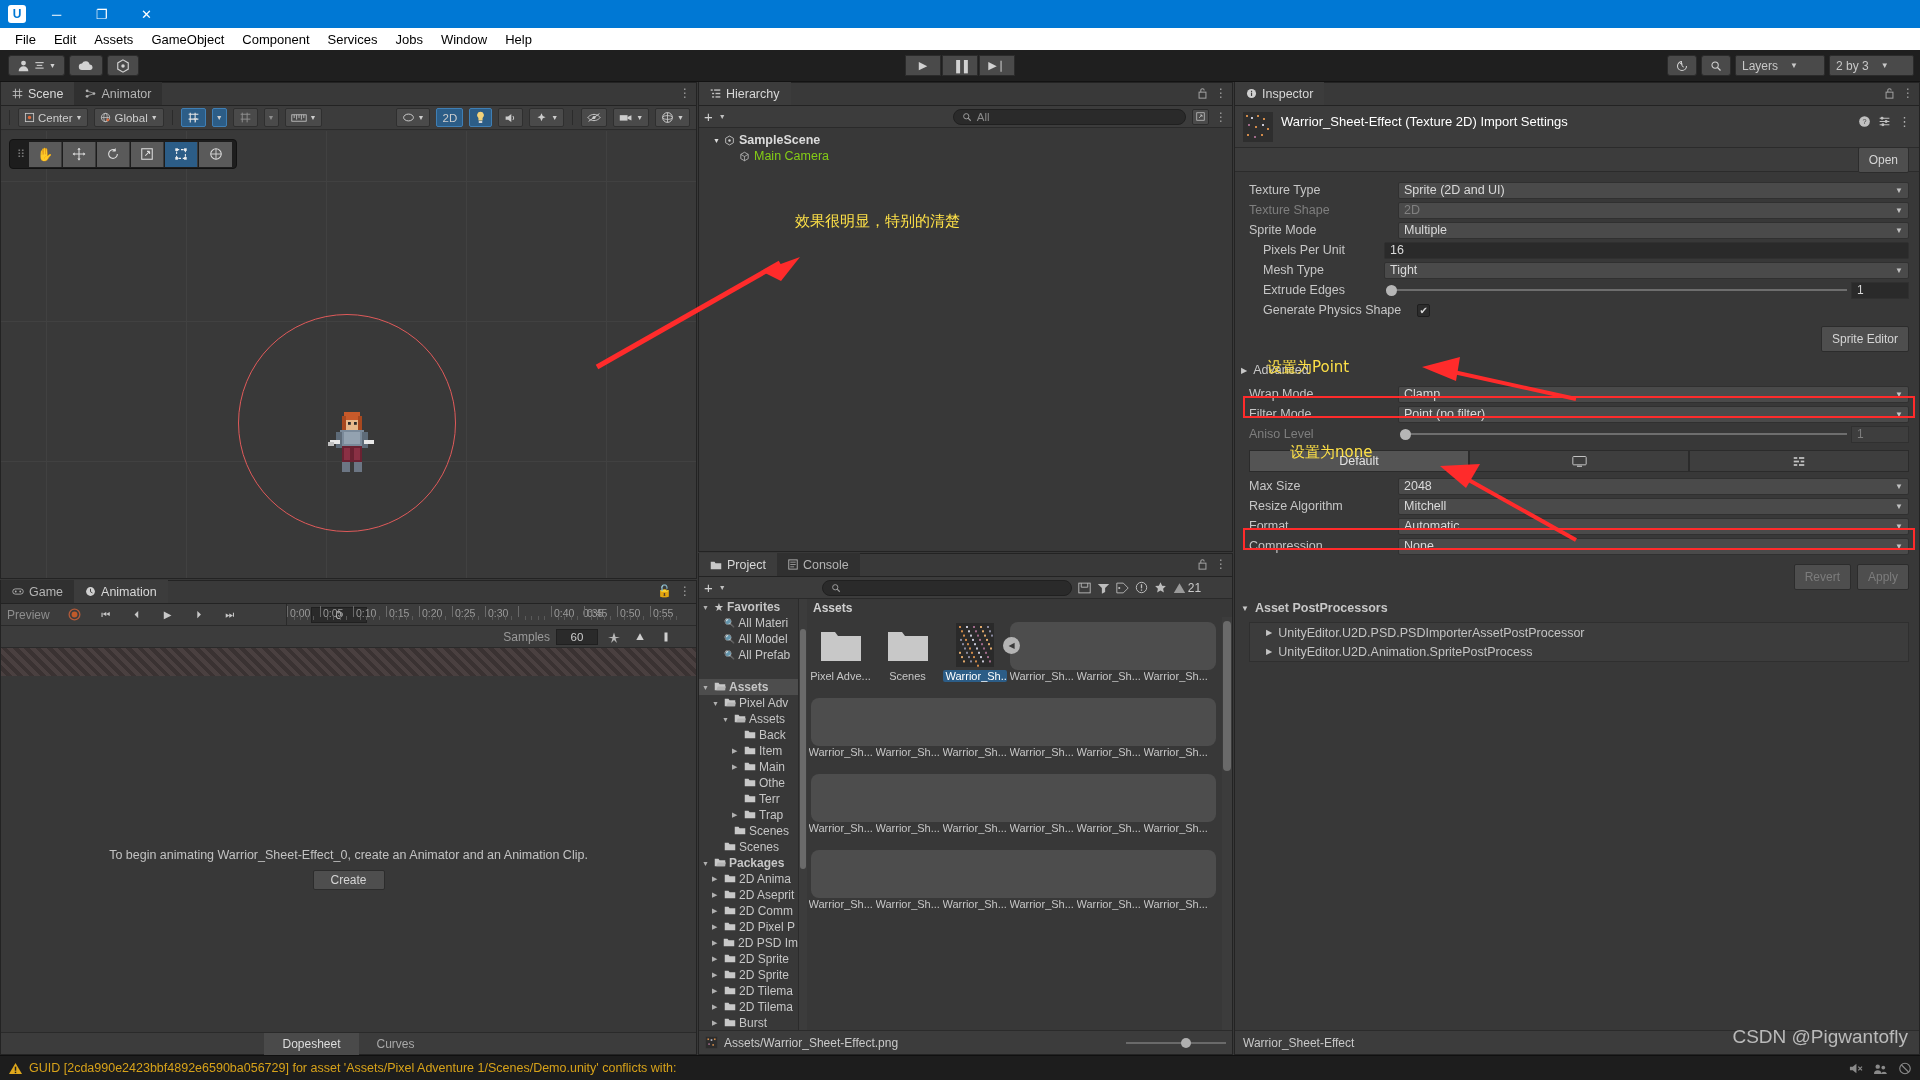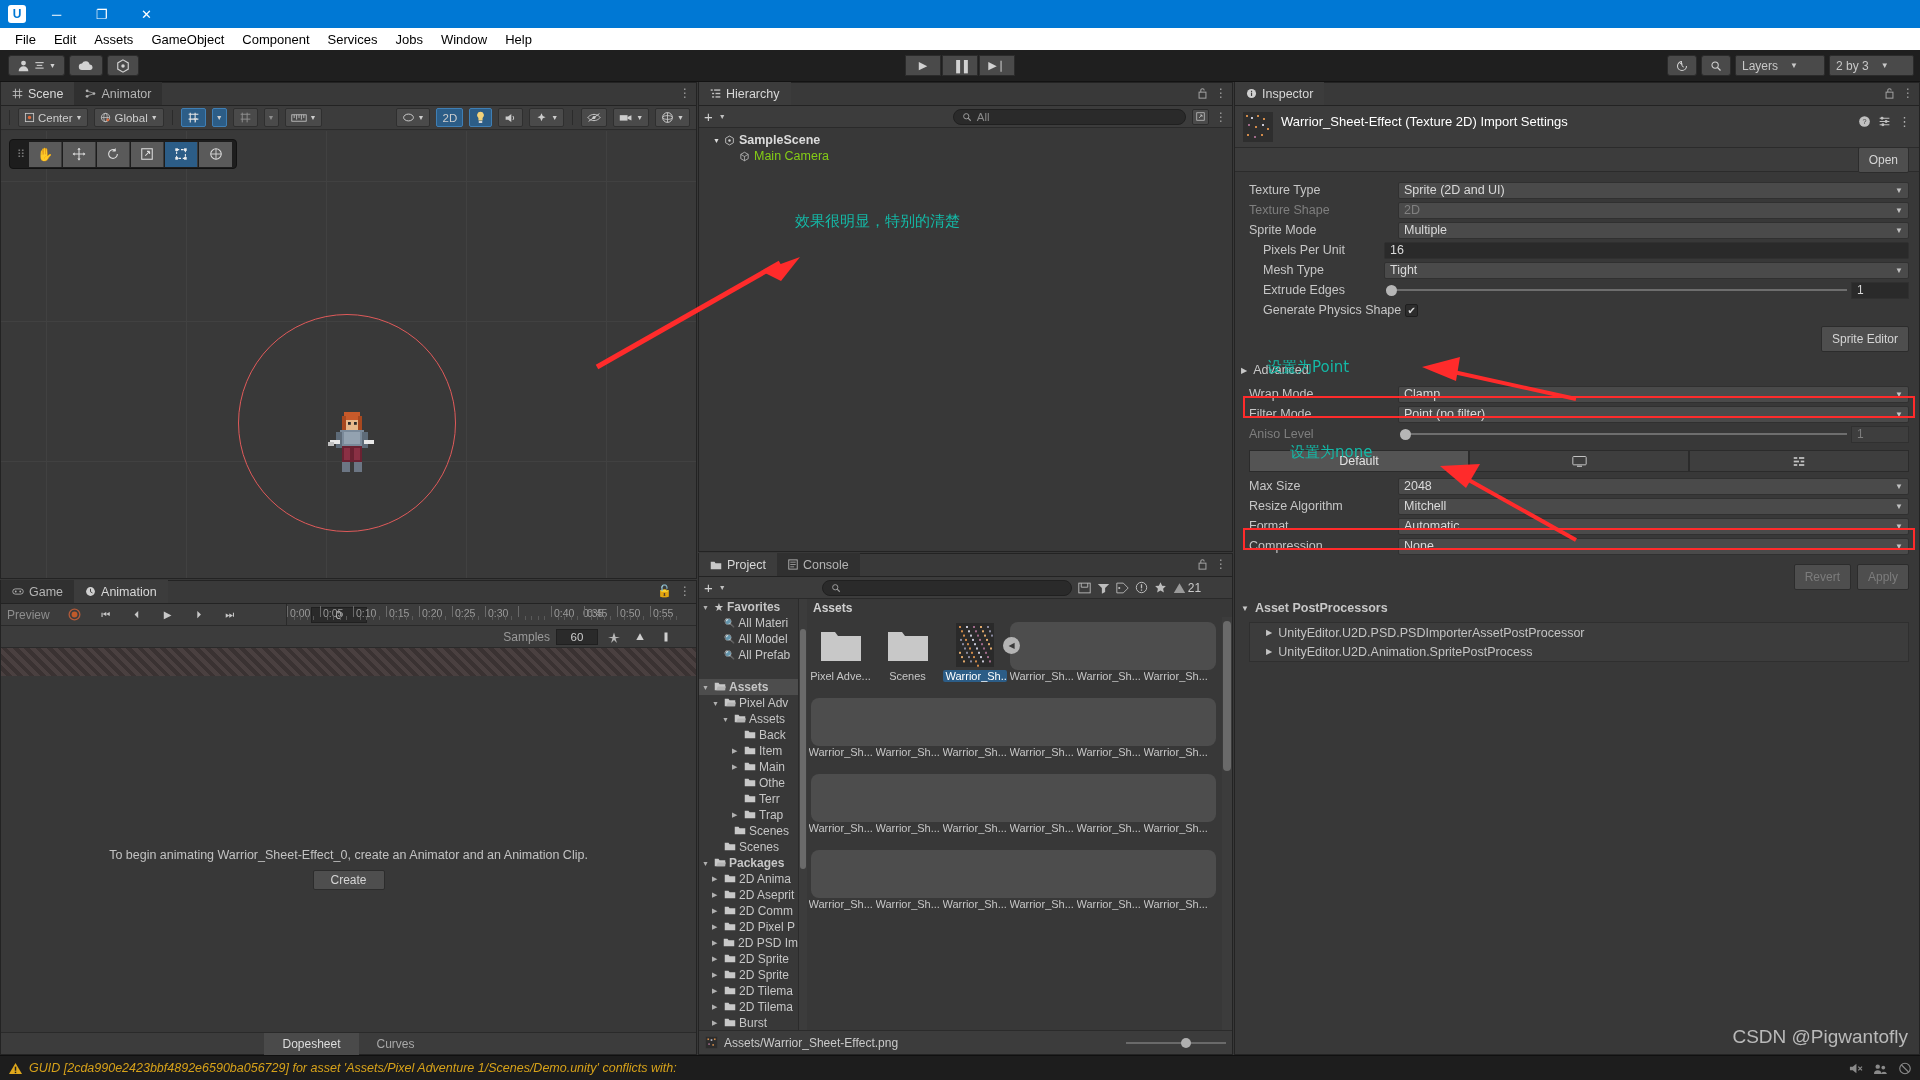--- a/index.html
+++ b/index.html
@@ -172,25 +172,25 @@
   .pp-box { margin:4px 10px 0 14px; border:1px solid #2f2f2f; background:#3c3c3c; }
   .pprow { height:19px; display:flex; align-items:center; gap:6px; padding-left:16px;
       font-size:12.5px; color:#c4c4c4; }
   .insp-foot { position:absolute;left:0;right:0;bottom:0;height:24px;background:#3c3c3c;
       border-top:1px solid #2b2b2b; display:flex;align-items:center;padding:0 8px;gap:6px;
       font-size:12px;color:#c8c8c8;}
 
   
   .statusbar { position:absolute; left:0; bottom:0; width:1920px; height:25px;
       background:#1d1d1d; display:flex; align-items:center; gap:6px; padding:0 8px;
-      font-size:12.5px; color:#d7a21a; border-top:1px solid #101010;font-style:italic;}
+      font-size:12.5px; color:#d7a21a; border-top:1px solid #101010;}
   .statusbar .sicons { margin-left:auto; display:flex; gap:10px; color:#8a8a8a; font-size:13px;}
 
   
-  .ann { position:absolute; color:#14b8a6; font-size:15px; white-space:nowrap;
+  .ann { position:absolute; color:#fde047; font-size:15px; white-space:nowrap;
       font-family:"DejaVu Sans","Liberation Sans",sans-serif; }
   .watermark { position:absolute; right:12px; bottom:32px; color:#d0d0d0; font-size:19px;
       opacity:.85; }
   svg.arrow { position:absolute; pointer-events:none; }
 </style>
 </head>
 <body>
 
 <div class="app">
 
@@ -1538,21 +1538,21 @@
         </div>
         <div class="prow">
           <div class="plabel ind">Extrude Edges</div>
           <div class="slider">
             <div class="strack"></div>
             <div class="sknob"></div>
             <div class="sval">1</div>
           </div>
         </div>
         <div class="prow">
-          <div class="plabel ind" style="width: auto; margin-right: 0px;">Generate Physics Shape</div>
+          <div class="plabel ind" style="width: auto; margin-right: 12px;">Generate Physics Shape</div>
           <div class="chk">✔</div>
         </div>
       </div>
 
     <div style="display:flex;justify-content:flex-end;padding:6px 10px 0 0">
       <div class="btn">Sprite Editor</div>
     </div>
 
     <div style="height:8px"></div>
     <div class="foldrow">
@@ -1652,20 +1652,23 @@
       <div class="pprow">
         <span style="font-size:8px">▶</span>
         <span>UnityEditor.U2D.PSD.PSDImporterAssetPostProcessor</span>
       </div>
       <div class="pprow">
         <span style="font-size:8px">▶</span>
         <span>UnityEditor.U2D.Animation.SpritePostProcess</span>
       </div>
     </div>
 
+    <div class="insp-foot">
+      <span>Warrior_Sheet-Effect</span>
+    </div>
   </div>
 
   <div class="ann" style="left:795px;top:212px;">效果很明显，特别的清楚</div>
   <div class="ann" style="left:1267px;top:358px;">设置为Point</div>
   <div class="ann" style="left:1290px;top:443px;">设置为none</div>
 
   <svg class="arrow" style="left:575px;top:255px;width:230px;height:130px" viewBox="0 0 230 130">
     <path d="M205 8 L22 112" stroke="#ff2b2b" stroke-width="5"></path>
     <path d="M225 2 L186 16 L206 26 Z" fill="#ff2b2b"></path>
   </svg>

